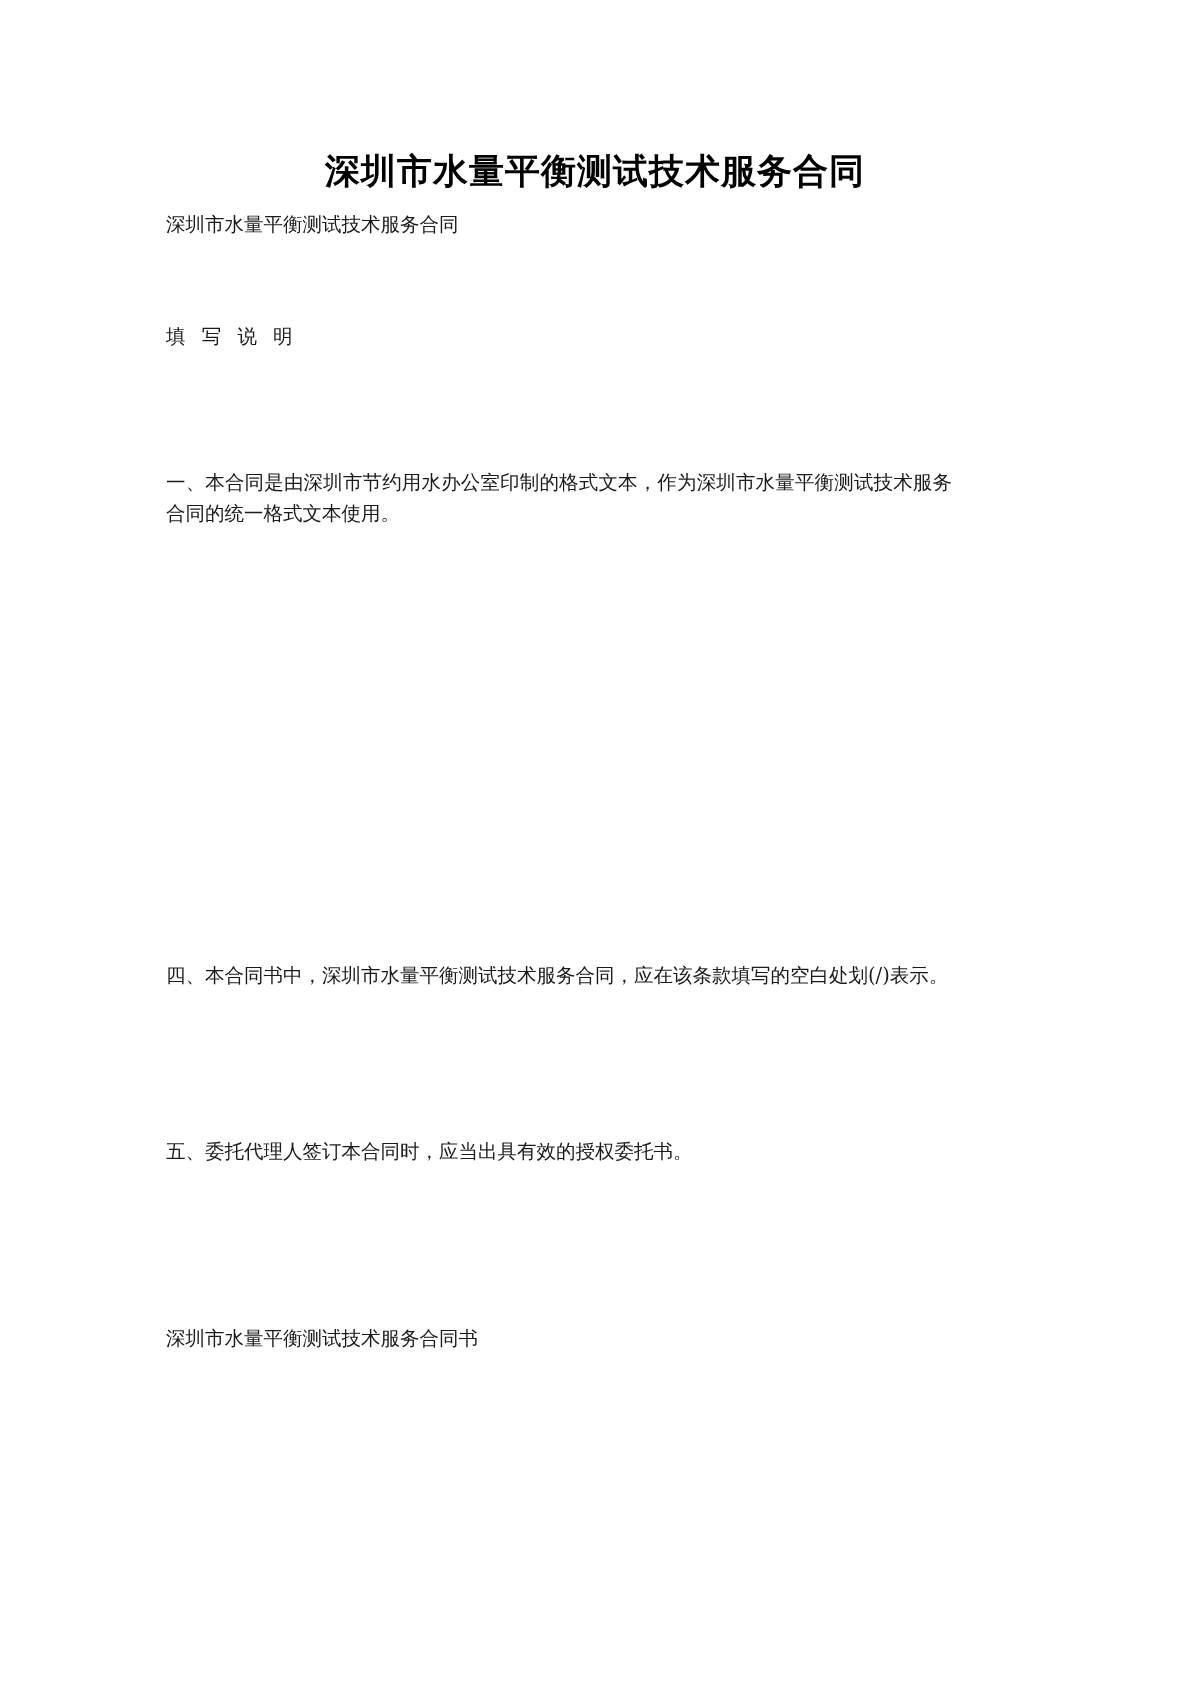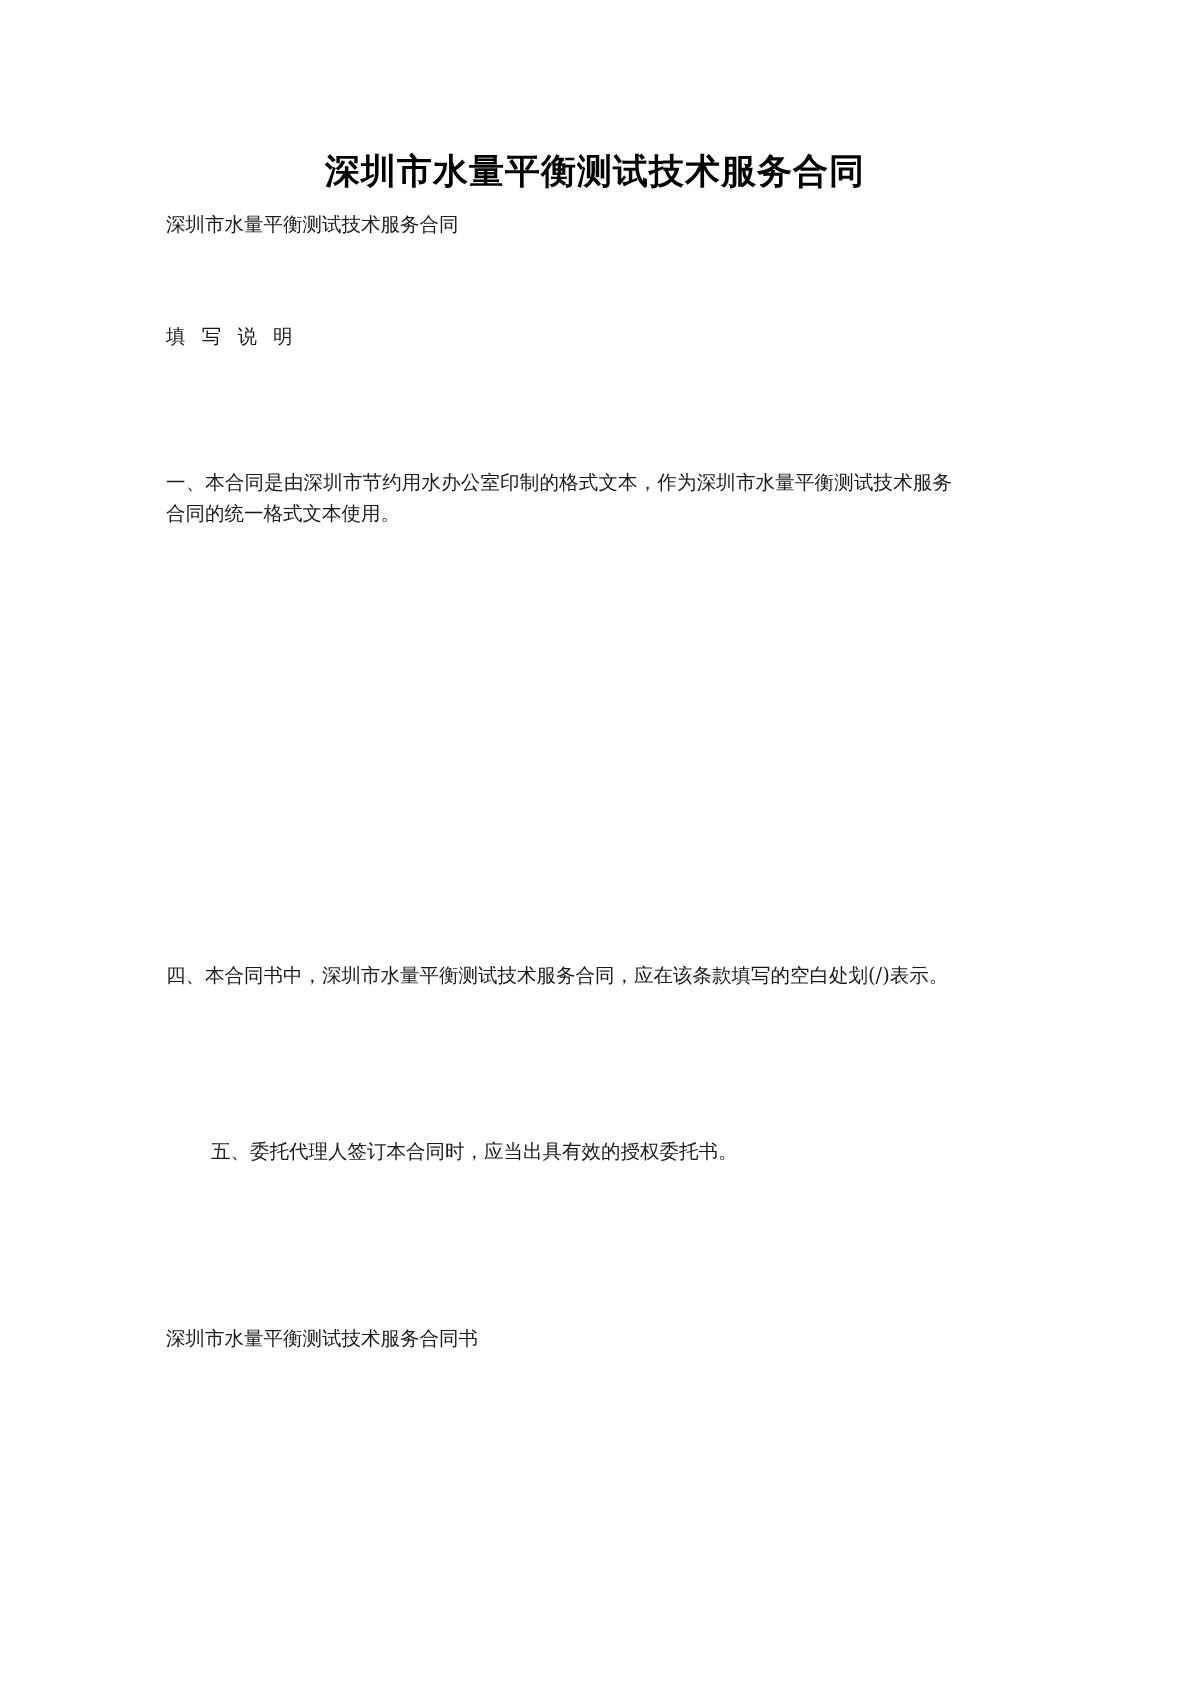--- a/index.html
+++ b/index.html
@@ -43,21 +43,21 @@
     text-align: justify;
     color: #1a1a1a;
     font-family: "DejaVu Serif", "Liberation Serif", serif;
   }
   .subtitle    { top: 209px; }
   .section-h   { top: 321px; letter-spacing: 5px; }
   .para-1      { top: 467px; }
   .para-2      { top: 644px; }
   .para-3      { top: 815px; }
   .para-4      { top: 960px; }
-  .para-5      { top: 1136px; margin-left: 45px; }
+  .para-5      { top: 1136px; }
   .closing     { top: 1279px; margin-top: 44px; }
 </style>
 </head>
 <body>
 
 <div class="page">
 
   <div class="doc-title">深圳市水量平衡测试技术服务合同</div>
 
   <div class="body-block subtitle">深圳市水量平衡测试技术服务合同</div>

